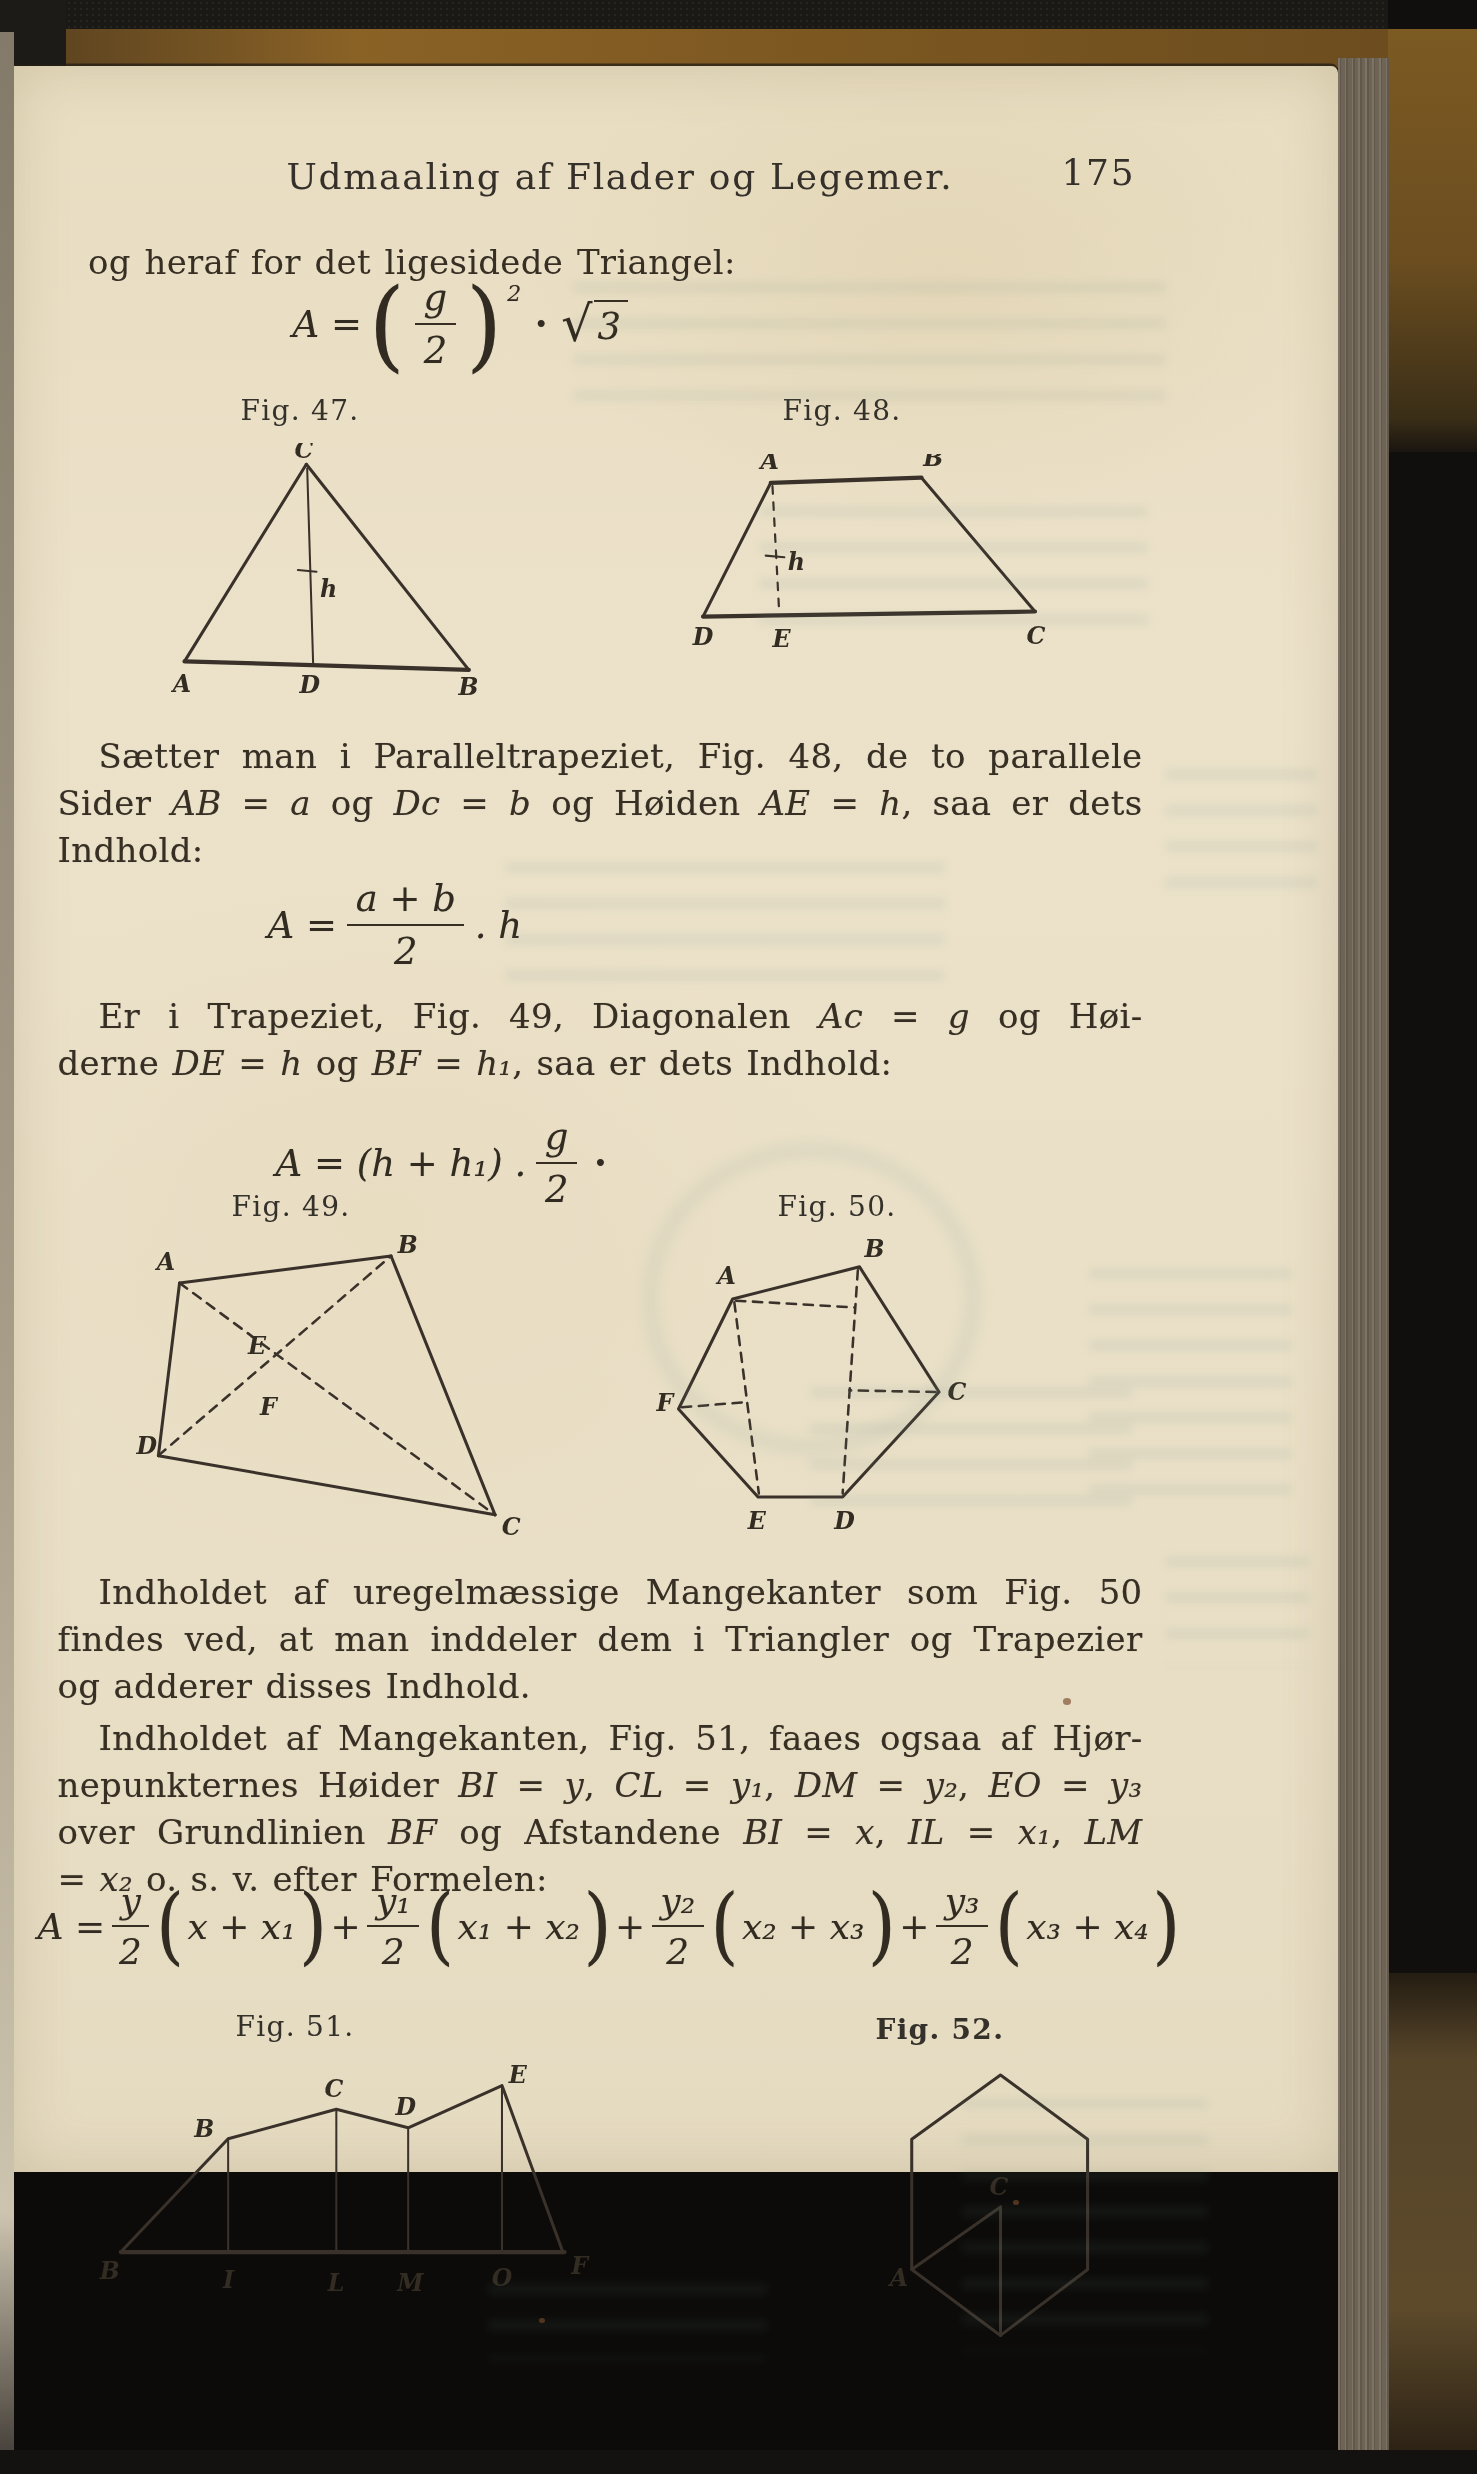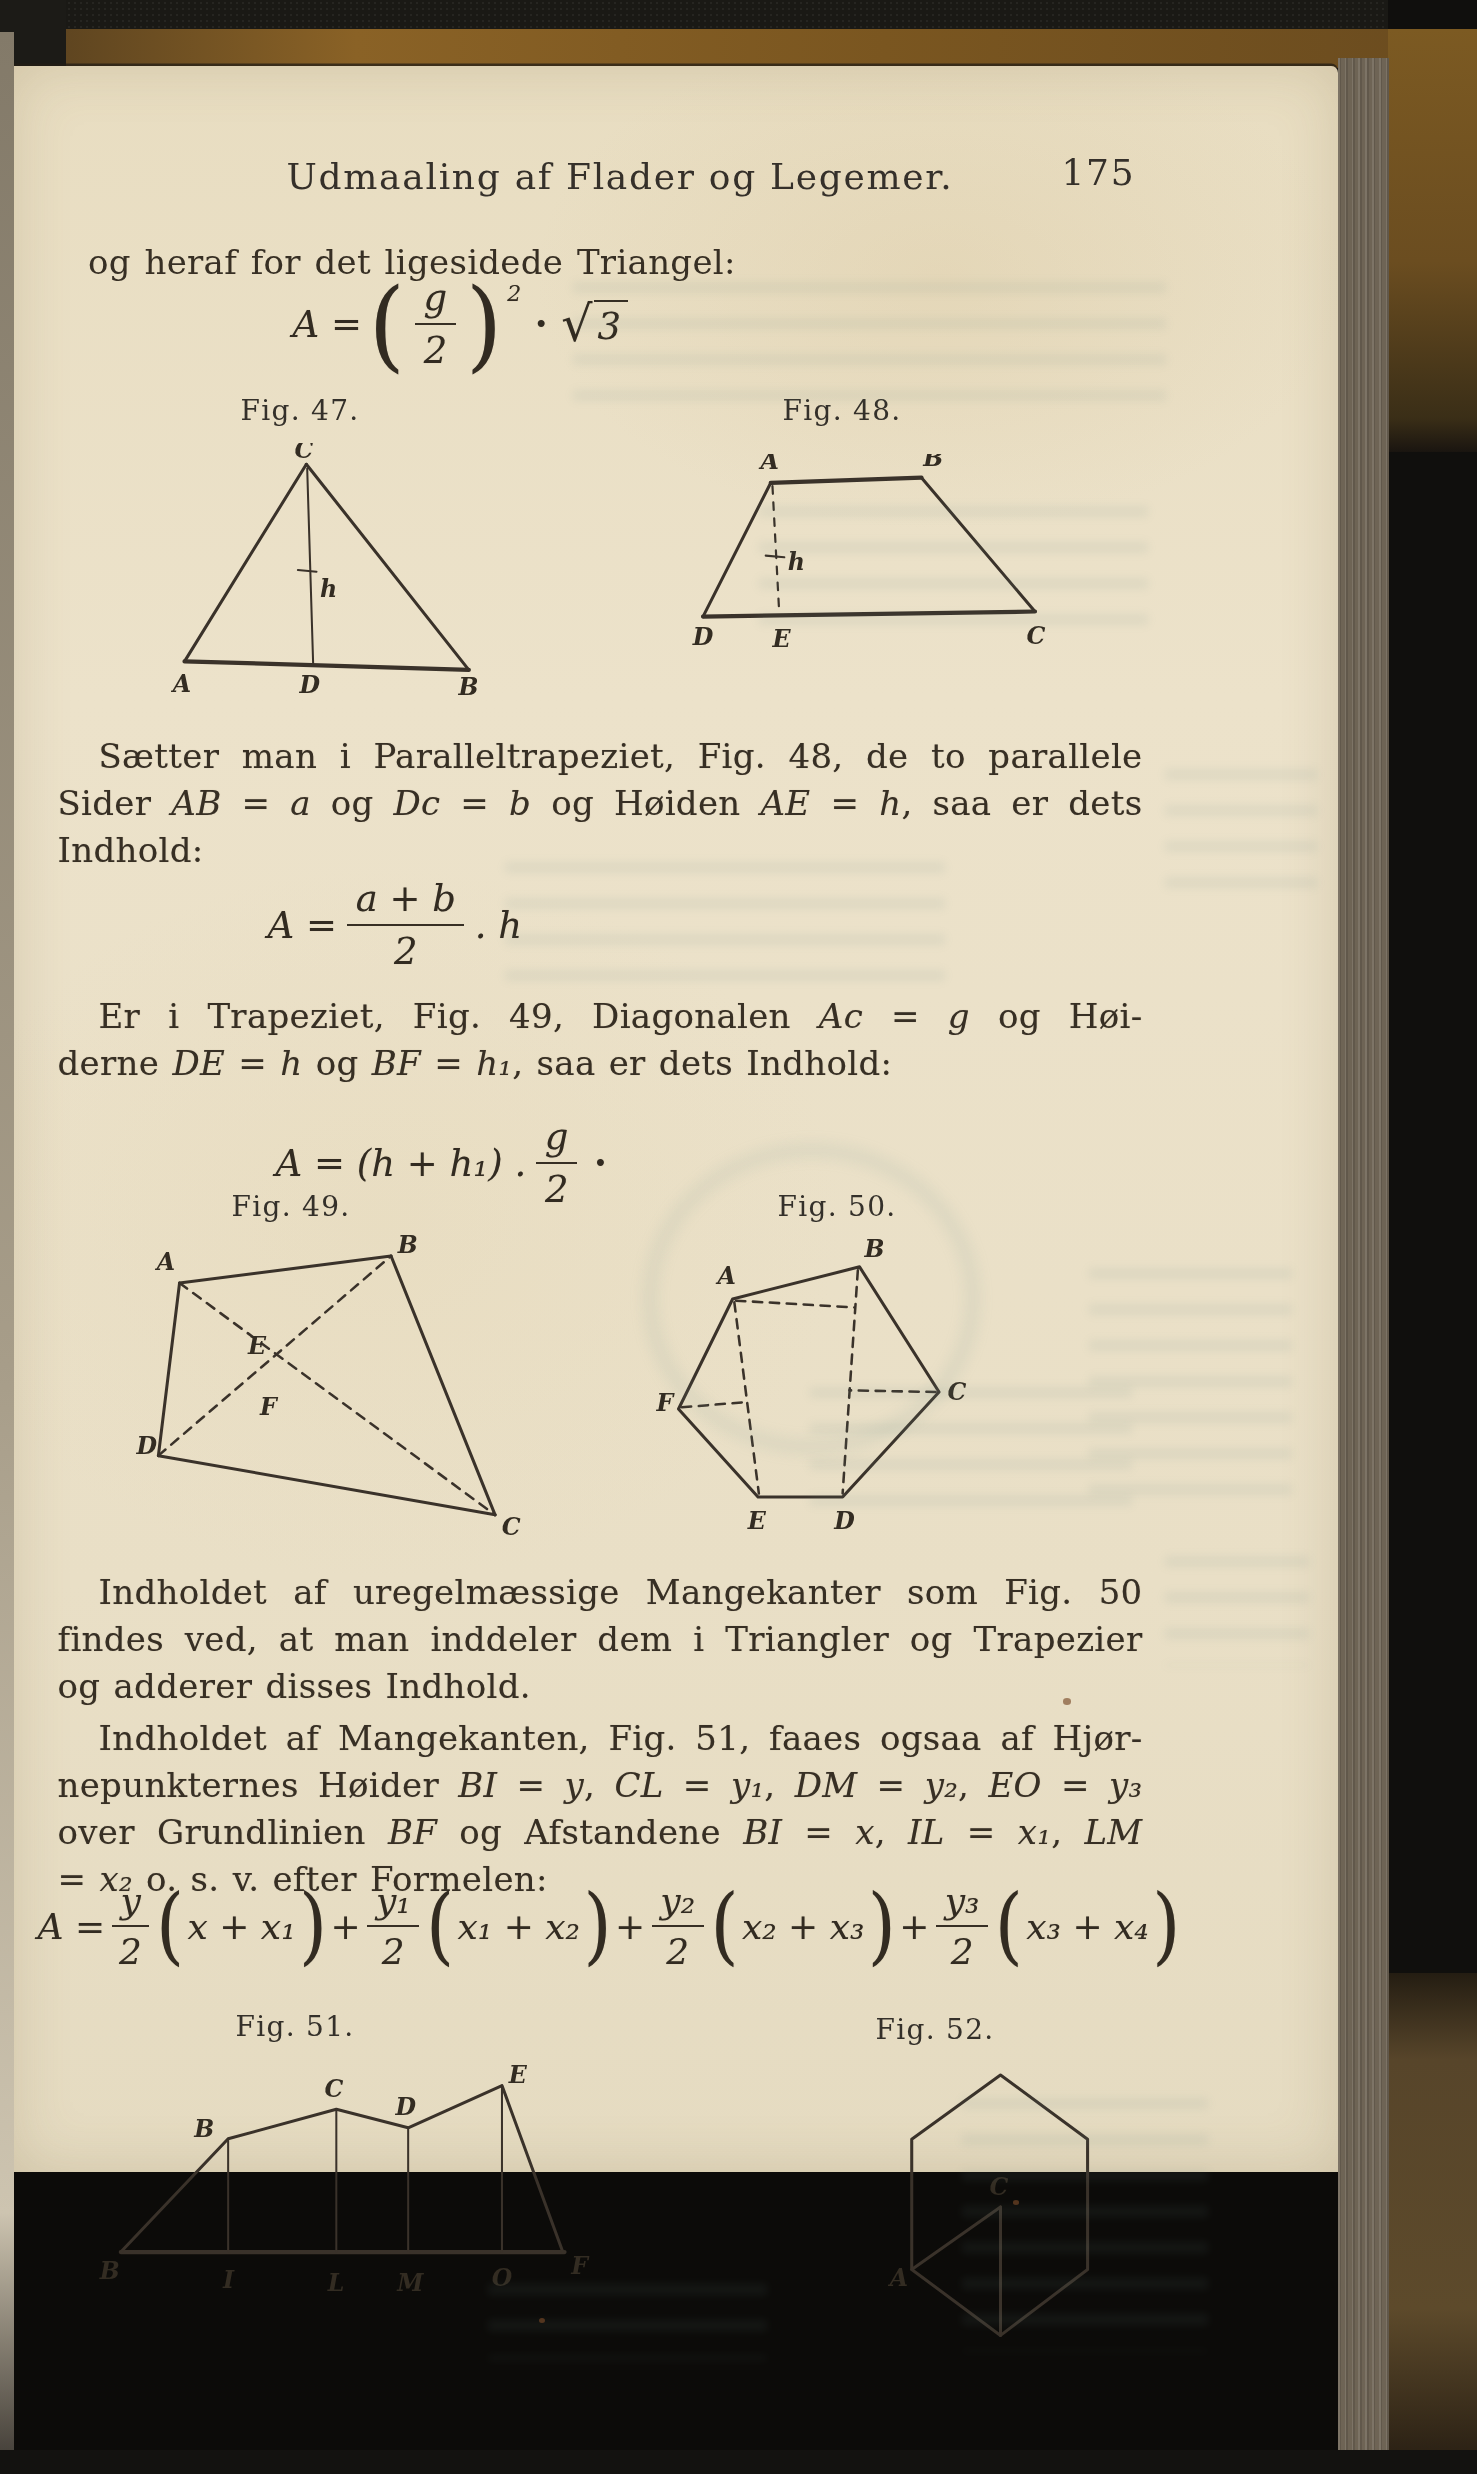--- a/index.html
+++ b/index.html
@@ -252,21 +252,21 @@
       <span class="fr">
         <span class="nu">y₃</span>
         <span class="de">2</span>
       </span>
       <span class="bp2">(</span>
       <span>x₃ + x₄</span>
       <span class="bp2">)</span>
     </div>
 
     <span class="cap" style="left:222px;top:1944px;">Fig. 51.</span>
-    <span class="cap" style="left:862px;top:1947px;">Fig. 52.</span>
+    <span class="cap" style="left:862px;top:1947px;font-weight:bold;">Fig. 52.</span>
 
     <svg class="fig" style="left:85px;top:1990px;" width="500" height="262" viewBox="0 0 590 310">
       <line class="thick" x1="25" y1="232" x2="550" y2="232"></line>
       <polyline class="mid" points="25,232 152,98 280,63 365,85 476,35 548,232"></polyline>
       <line class="thin" x1="152" y1="98" x2="152" y2="232"></line>
       <line class="thin" x1="280" y1="63" x2="280" y2="232"></line>
       <line class="thin" x1="365" y1="85" x2="365" y2="232"></line>
       <line class="thin" x1="476" y1="35" x2="476" y2="232"></line>
       <text x="112" y="96">B</text>
       <text x="266" y="48">C</text>

